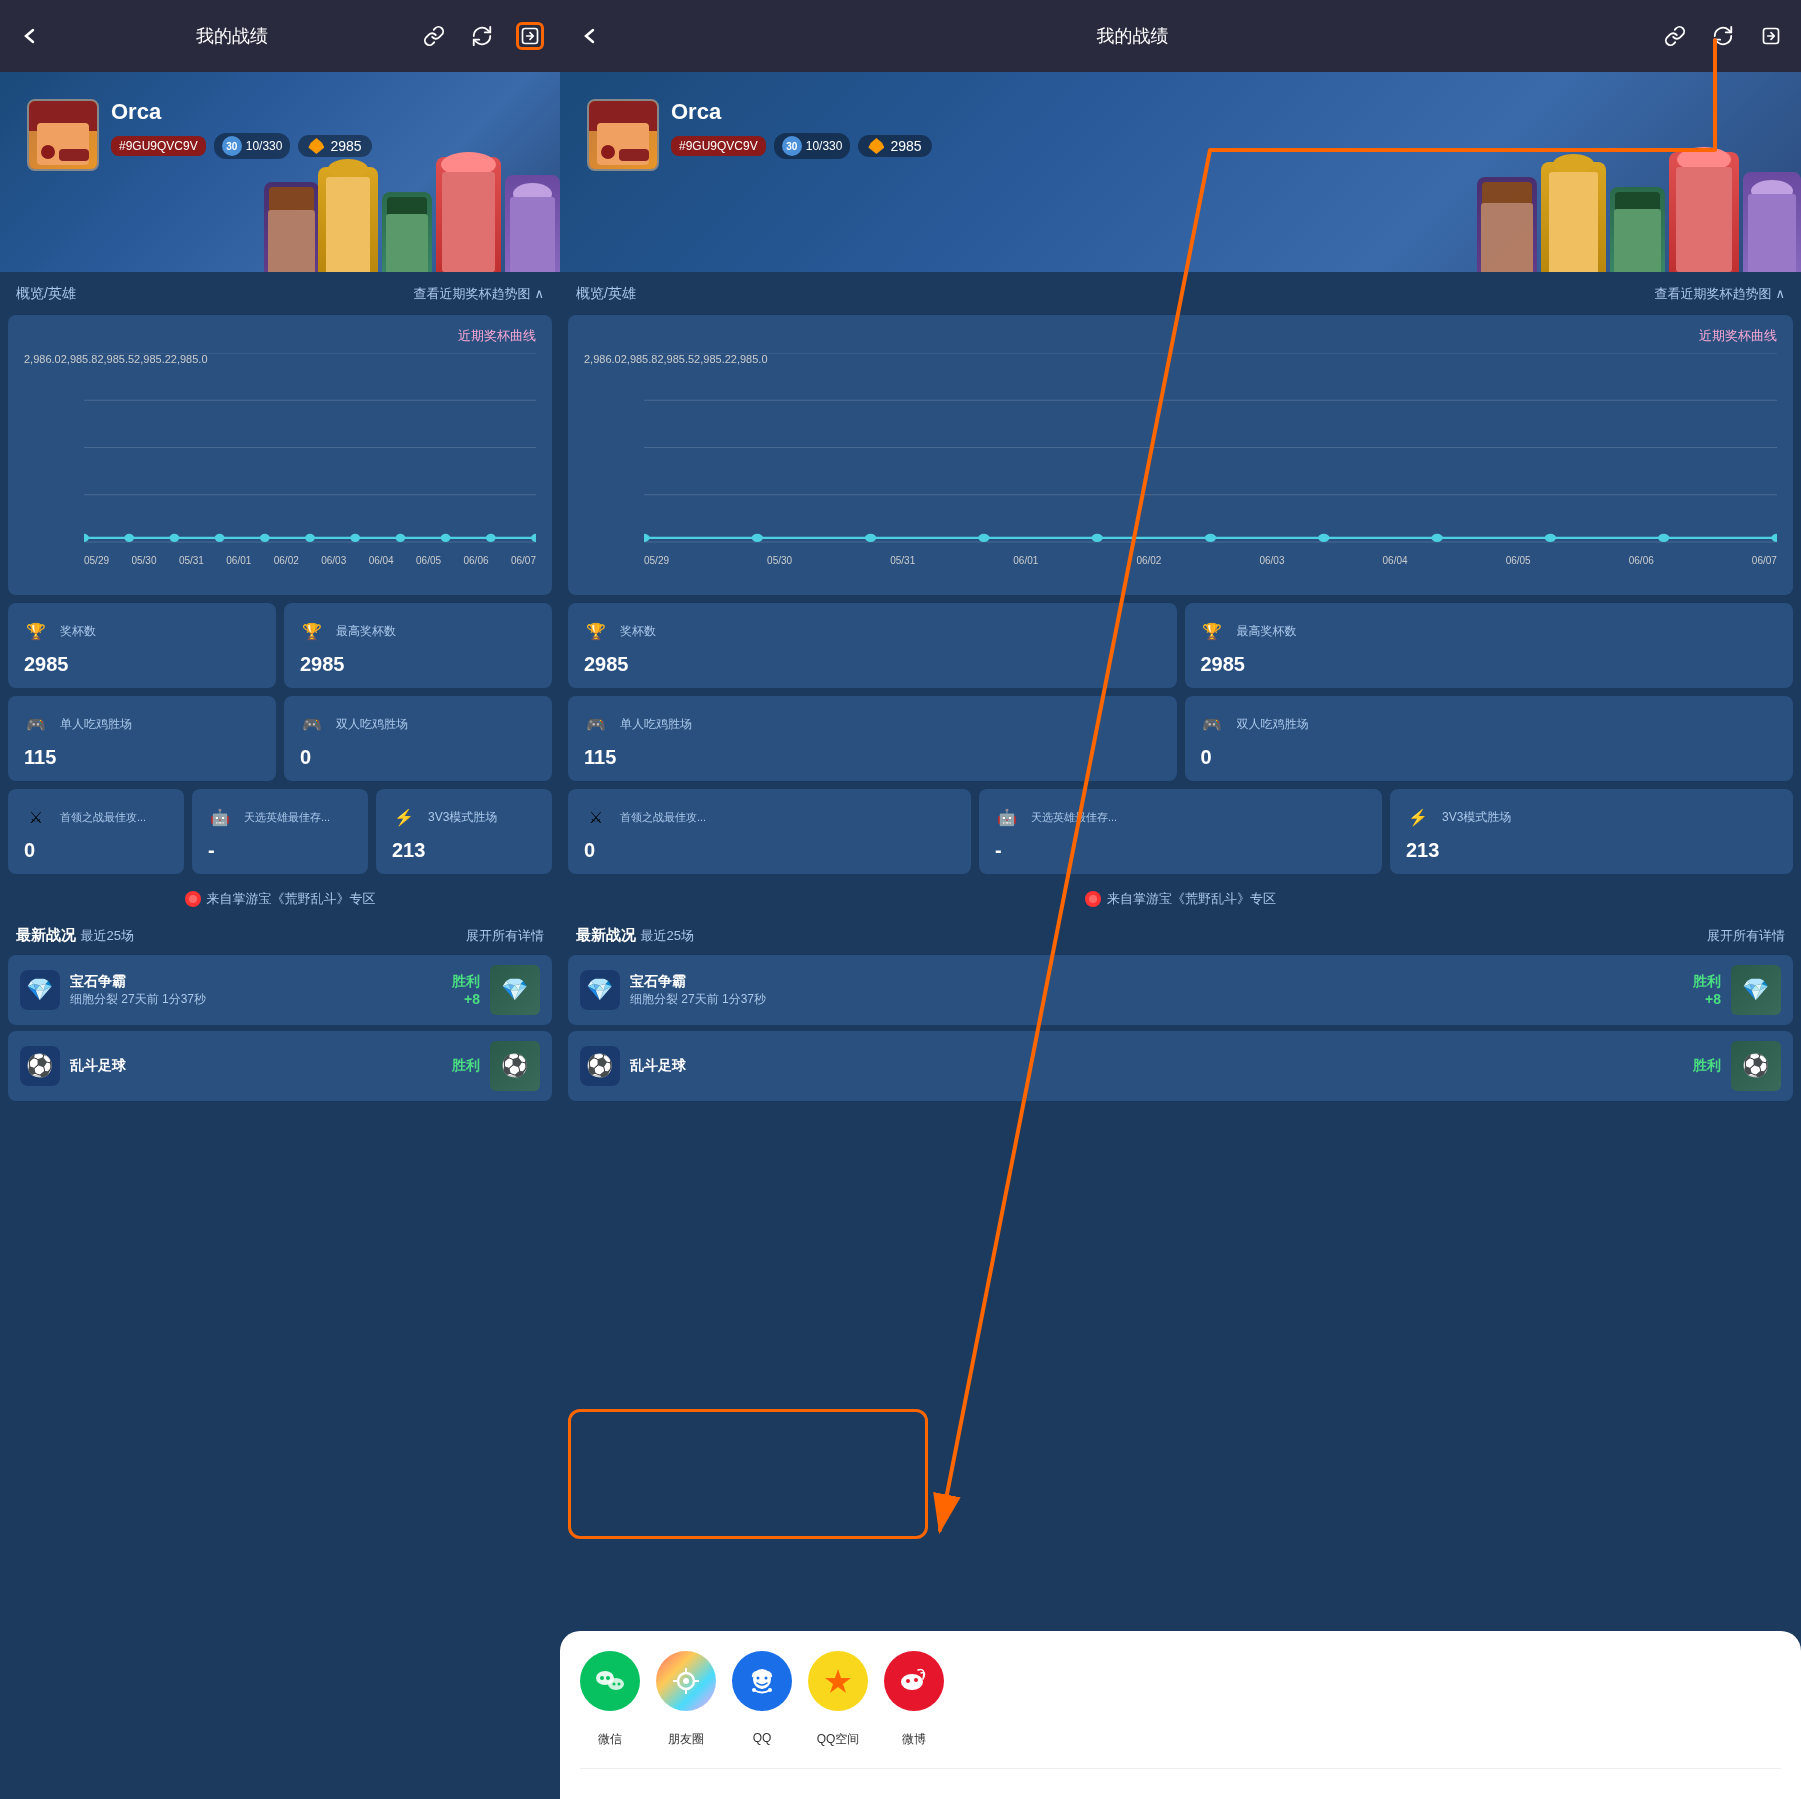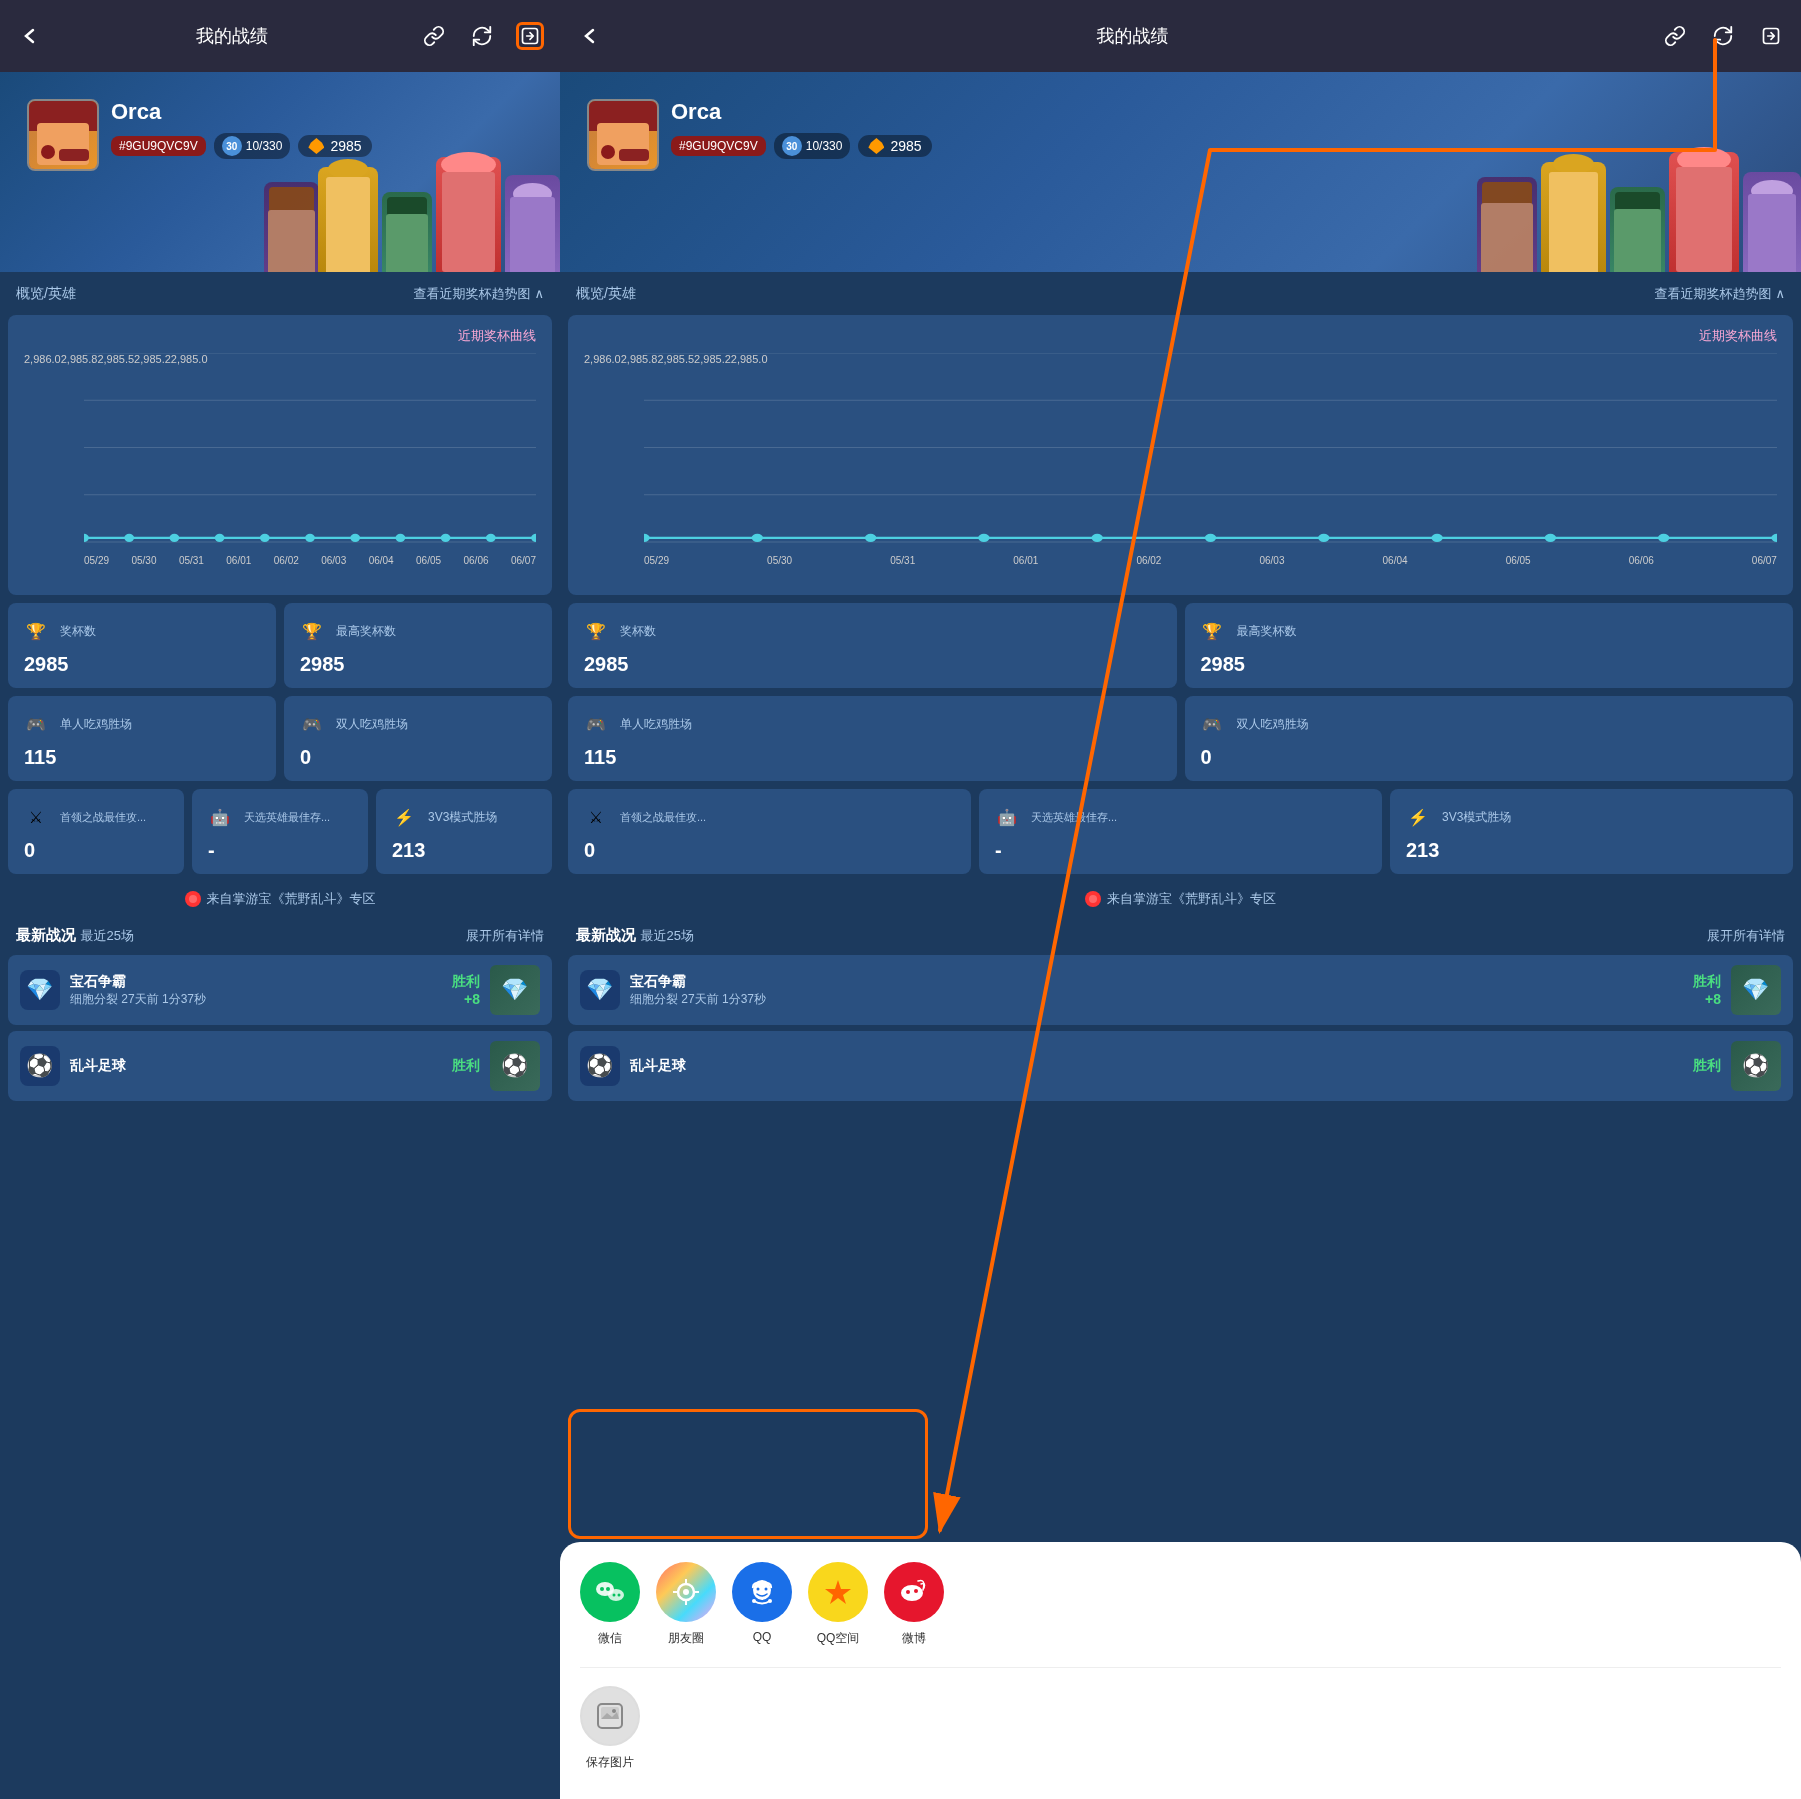--- a/index.html
+++ b/index.html
@@ -414,21 +414,21 @@
     }
     .share-row {
       display: flex;
       gap: 16px;
       margin-bottom: 20px;
     }
     .share-item {
       display: flex;
       flex-direction: column;
       align-items: center;
-      gap: 8px;
+      gap: 20px;
       cursor: pointer;
     }
     .share-icon-circle {
       width: 60px;
       height: 60px;
       border-radius: 50%;
       display: flex;
       align-items: center;
       justify-content: center;
       font-size: 30px;
@@ -1070,33 +1070,20 @@
             <path d="M25 10 Q30 8 28 14" stroke="#fff" stroke-width="1.5" fill="none" stroke-linecap="round"></path>
             <path d="M22 7 Q30 4 27 16" stroke="#fff" stroke-width="1.5" fill="none" stroke-linecap="round"></path>
           </svg>
         </div>
         <span class="share-label">微博</span>
       </div>
     </div>
 
     <div class="share-divider"></div>
 
-    <div class="share-save-row">
-      <div class="share-item">
-        <div class="share-icon-circle share-icon-save" style="display:flex;align-items:center;justify-content:center;">
-          <svg width="36" height="36" viewBox="0 0 36 36">
-            <rect x="6" y="6" width="24" height="24" rx="4" fill="none" stroke="#888" stroke-width="2"></rect>
-            <rect x="9" y="9" width="18" height="12" rx="2" fill="#ccc"></rect>
-            <circle cx="22" cy="13" r="2" fill="#888"></circle>
-            <polygon points="9,21 15,15 20,19 25,14 27,21" fill="#aaa"></polygon>
-          </svg>
-        </div>
-        <span class="share-label">保存图片</span>
-      </div>
-    </div>
   </div>
 
   <div class="share-highlight-border" style="bottom: 260px; left: 8px; width: 360px; height: 130px;"></div>
 
   <svg style="position:absolute;top:0;right:0;width:100%;height:100%;pointer-events:none;z-index:300;overflow:visible;">
     <defs>
       <marker id="arrowhead" markerWidth="10" markerHeight="7" refX="9" refY="3.5" orient="auto">
         <polygon points="0 0, 10 3.5, 0 7" fill="#ff6600"></polygon>
       </marker>
     </defs>

